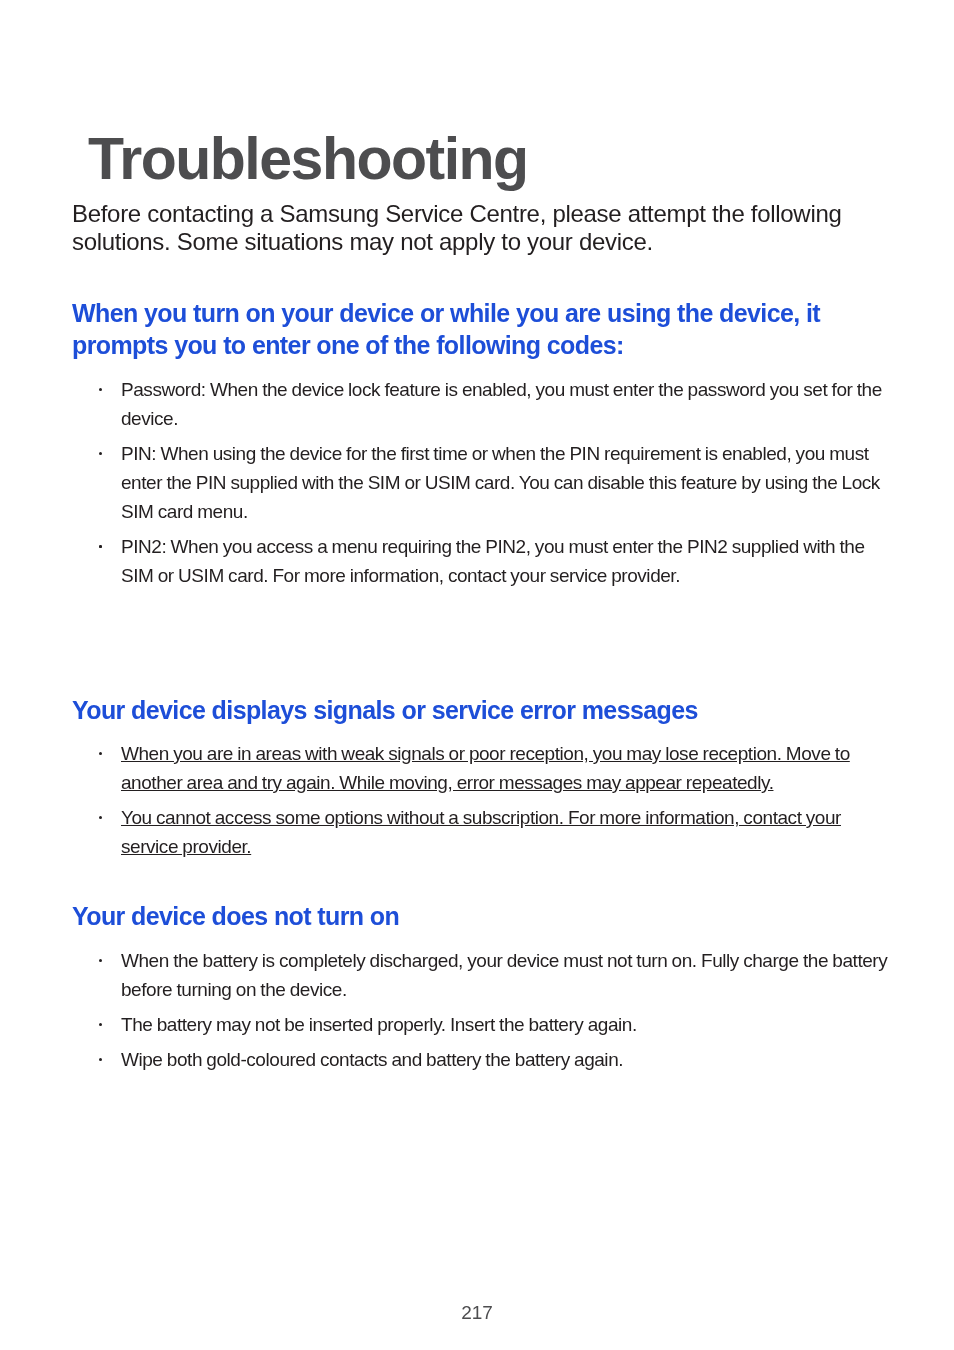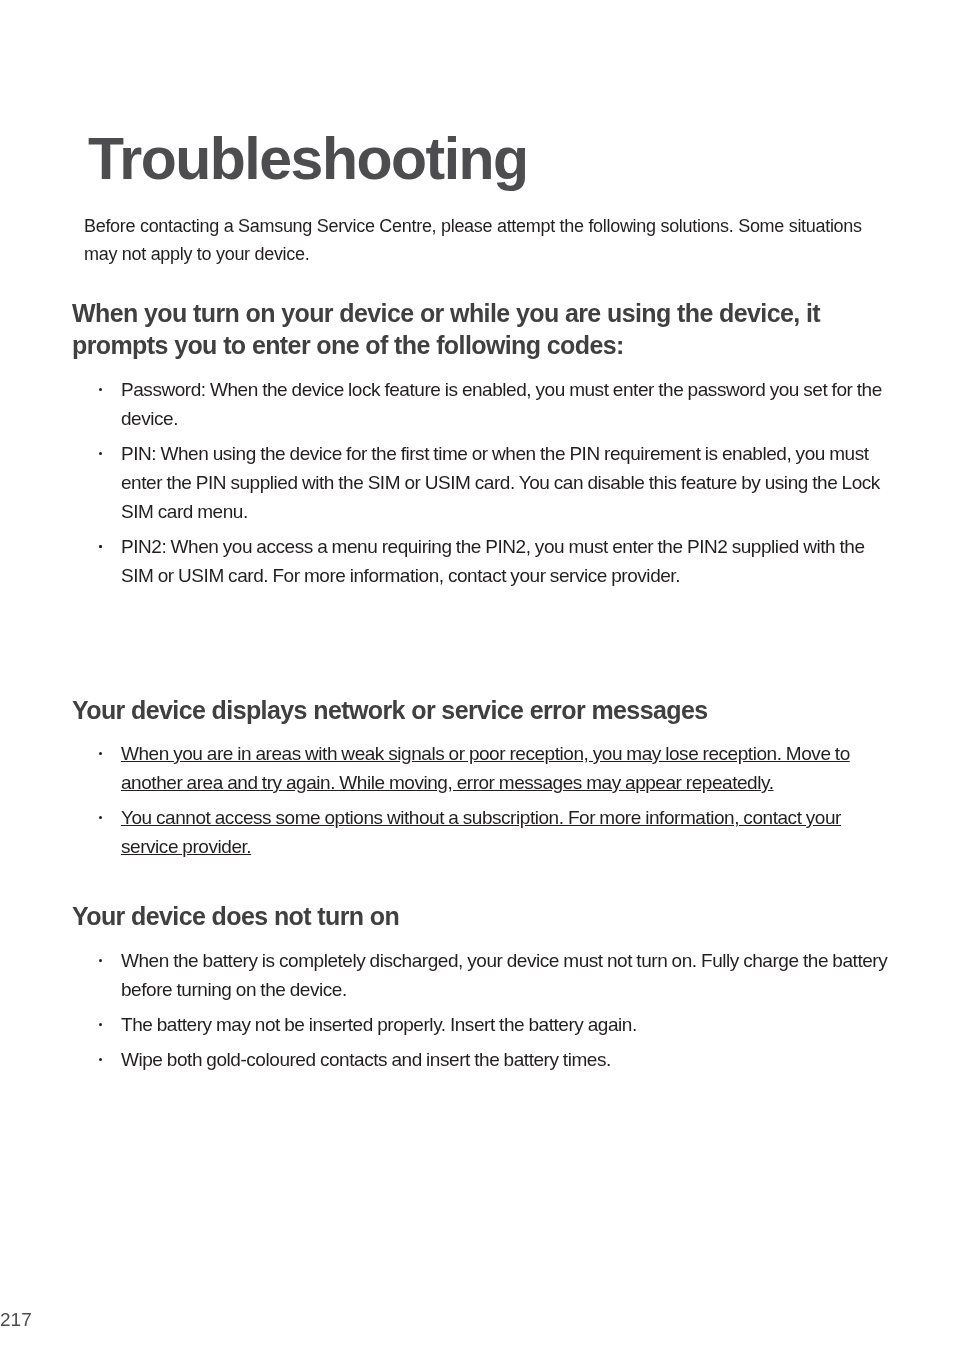--- a/index.html
+++ b/index.html
@@ -1,47 +1,47 @@
 <!DOCTYPE html>
 <html><head>
   <meta charset="utf-8">
   <style>
     html, body { margin: 0; padding: 0; background: #ffffff; }
     body { width: 954px; height: 1350px; position: relative; overflow: hidden; font-family: "Liberation Sans", sans-serif; color: #231f20; }
     .page { position: absolute; left: 72px; top: 0; width: 812px; }
     .title { position: absolute; left: 0; top: 103px; margin: 16px; font-size: 59px; font-weight: bold; color: #4d4d4f; letter-spacing: -1.5px; line-height: 80px; white-space: nowrap; }
-    .intro { position: absolute; left: 0; top: 200px; margin: 12px; font-size: 18px; line-height: 28px; width: 800px; letter-spacing: -0.3px; }
-    .section-heading { position: absolute; left: 0; margin: 0; font-size: 25px; font-weight: bold; color: #404040; line-height: 32px; letter-spacing: -0.6px; width: 800px; }
+    .intro { position: absolute; left: 0; top: 200px; margin: 0; font-size: 24px; line-height: 28px; width: 800px; letter-spacing: -0.3px; }
+    .section-heading { position: absolute; left: 0; margin: 0; font-size: 25px; font-weight: bold; color: #1d4ed8; line-height: 32px; letter-spacing: -0.6px; width: 800px; }
     ul.bullets { position: absolute; left: 12px; margin: 0; padding: 0; list-style: none; width: 812px; }
     ul.bullets li { position: relative; padding-left: 37px; font-size: 19px; line-height: 29px; margin-bottom: 6px; letter-spacing: -0.45px; word-spacing: -0.5px; }
     ul.bullets li .dot { position: absolute; left: 15px; top: 13px; width: 3px; height: 3px; border-radius: 50%; background: #231f20; }
-    .page-number { position: absolute; left: 0; width: 954px; top: 1302px; text-align: left; font-size: 19px; color: #4d4d4f; margin-top: 7px; }
+    .page-number { position: absolute; left: 0; width: 954px; top: 1302px; text-align: center; font-size: 19px; color: #4d4d4f; }
   </style>
 </head>
 <body>
 
 <div class="page">
   <h1 class="title">Troubleshooting</h1>
   <p class="intro">Before contacting a Samsung Service Centre, please attempt the following solutions. Some situations may not apply to your device.</p>
 
   <h2 class="section-heading" style="top:297px;">When you turn on your device or while you are using the device, it prompts you to enter one of the following codes:</h2>
   <ul class="bullets" style="top:375px;">
     <li><span class="dot"></span><span>Password: When the device lock feature is enabled, you must enter the password you set for the device.</span></li>
     <li><span class="dot"></span><span>PIN: When using the device for the first time or when the PIN requirement is enabled, you must enter the PIN supplied with the SIM or USIM card. You can disable this feature by using the Lock SIM card menu.</span></li>
     <li><span class="dot"></span></li>
     <li><span class="dot"></span><span>PIN2: When you access a menu requiring the PIN2, you must enter the PIN2 supplied with the SIM or USIM card. For more information, contact your service provider.</span></li>
   </ul>
 
-  <h2 class="section-heading" style="top:694px;">Your device displays network or service error messages</h2>
+  <h2 class="section-heading" style="top:694px;">Your device displays signals or service error messages</h2>
   <ul class="bullets" style="top:739px;text-decoration:underline;">
     <li><span class="dot"></span><span>When you are in areas with weak signals or poor reception, you may lose reception. Move to another area and try again. While moving, error messages may appear repeatedly.</span></li>
     <li><span class="dot"></span><span>You cannot access some options without a subscription. For more information, contact your service provider.</span></li>
   </ul>
 
   <h2 class="section-heading" style="top:900px;">Your device does not turn on</h2>
   <ul class="bullets" style="top:946px;">
     <li><span class="dot"></span><span>When the battery is completely discharged, your device must not turn on. Fully charge the battery before turning on the device.</span></li>
     <li><span class="dot"></span><span>The battery may not be inserted properly. Insert the battery again.</span></li>
-    <li><span class="dot"></span><span>Wipe both gold-coloured contacts and insert the battery times.</span></li>
+    <li><span class="dot"></span><span>Wipe both gold-coloured contacts and battery the battery again.</span></li>
   </ul>
 </div>
 
 <div class="page-number">217</div>
 
 </body></html>

